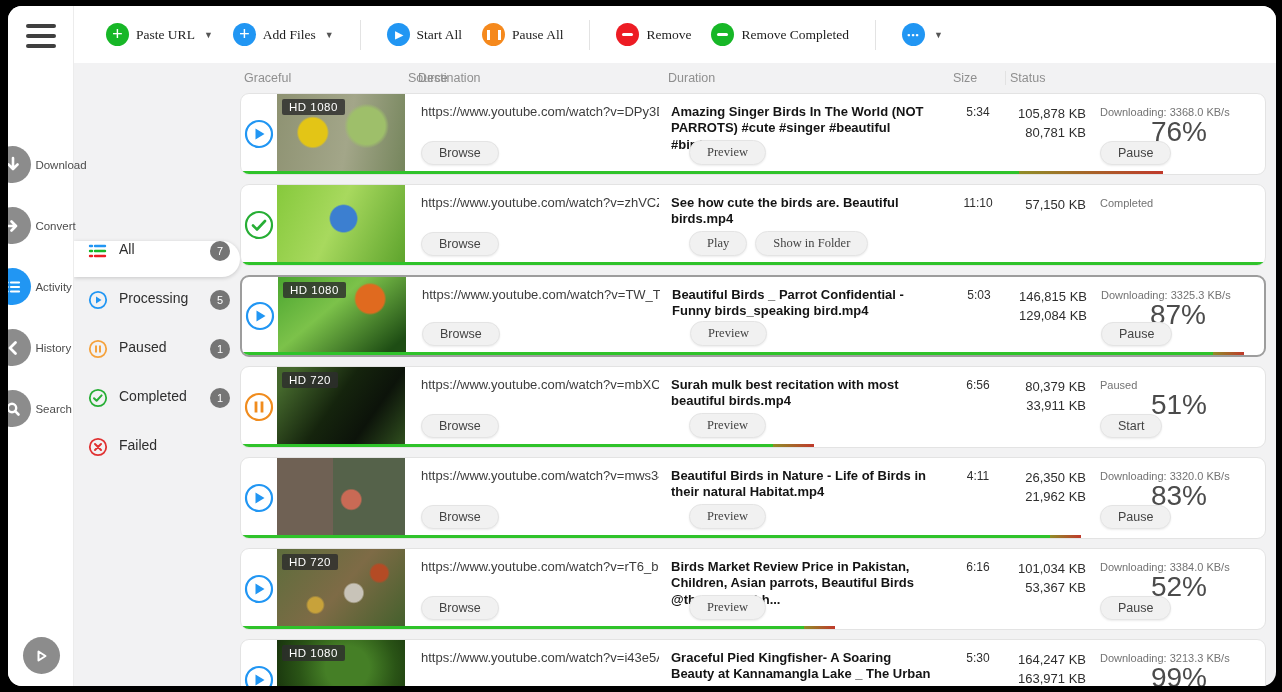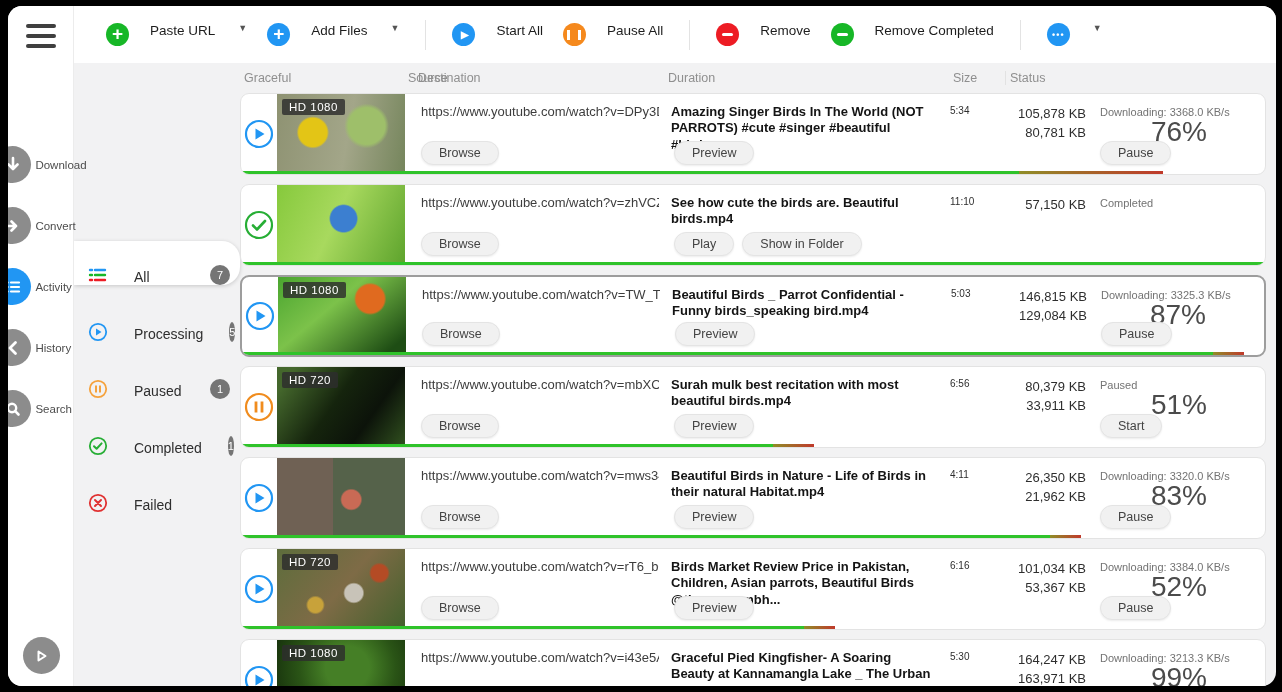--- a/index.html
+++ b/index.html
@@ -18,37 +18,37 @@
   .rail-item { display:flex; flex-direction:row; align-items:center; gap:4px; cursor:pointer; }
   .rail-item .circ { width:37px; height:37px; border-radius:50%; background:#8c8c8c;
                      display:flex; align-items:center; justify-content:center; }
   .rail-item.active .circ { background:#2196f3; }
   .rail-item .lbl { font-size:11.5px; color:#4d4d4d; }
   .rail-bottom { position:absolute; bottom:12px; left:0; width:66px; display:flex; justify-content:center; }
 
   
   .toolbar { position:absolute; left:66px; right:0; top:0; height:57px; background:#fff;
              display:flex; align-items:center; padding-left:26px; gap:8px; z-index:4; }
-  .tb-btn { display:flex; align-items:flex-start; gap:21px; padding:6px 6px; cursor:pointer;
-            border:none; background:transparent; font-family:Liberation Sans, sans-serif; }
+  .tb-btn { display:flex; align-items:center; gap:7px; padding:6px 6px; cursor:pointer;
+            border:none; background:transparent; font-family:Liberation Serif, serif; }
   .tb-ico { width:23px; height:23px; border-radius:50%; color:#fff; display:flex;
             align-items:center; justify-content:center; font-weight:bold; flex:0 0 auto; }
   .tb-lbl { font-size:13.5px; color:#1d1d1d; white-space:nowrap; }
   .caret { font-size:9px; color:#555; margin-left:2px; }
   .tb-sep { width:1px; height:30px; background:#e3e3e3; margin:0 12px; }
   .g-plus::before { content:"+"; font-size:19px; line-height:1; margin-top:-2px; }
   .g-play::before { content:"▶"; font-size:10px; margin-left:2px; }
   .g-pause::before { content:""; display:block; width:8px; height:10px;
                      border-left:3px solid #fff; border-right:3px solid #fff; }
   .g-minus::before { content:""; display:block; width:11px; height:3px; background:#fff; border-radius:2px; }
   .g-dots::before { content:"•••"; font-size:9px; letter-spacing:1px; }
 
   
   .filters { position:absolute; left:66px; top:57px; bottom:0; width:166px; padding-top:178px; }
-  .filter-item { display:flex; align-items:flex-end; gap:26px; height:44px; margin:0 0 13px 0;
+  .filter-item { display:flex; align-items:flex-start; gap:11px; height:36px; margin:0 0 13px 0;
                  padding:0 10px 0 14px; cursor:pointer; }
   .filter-item.active { background:#fff; border-radius:0 18px 18px 0; box-shadow:0 1px 4px rgba(0,0,0,.18); }
   .filter-item .f-lbl { font-size:14px; color:#2e2e2e; flex:1; }
   .count-badge { width:20px; height:20px; border-radius:50%; background:#757575; color:#fff;
                  font-size:11px; display:flex; align-items:center; justify-content:center; }
   .f-ico { width:20px; height:20px; flex:0 0 auto; }
 
   
   .table-area { position:absolute; left:232px; top:57px; right:6px; bottom:0; }
   .thead { display:grid; grid-template-columns:36px 128px 10px 250px 285px 56px 80px 1fr;
@@ -64,23 +64,23 @@
   .state-icon { display:flex; align-items:center; justify-content:center; }
   .thumb { position:relative; background:#777; }
   .hd-badge { position:absolute; top:5px; left:5px; background:rgba(45,45,45,.82); color:#fff;
               font-size:11.5px; padding:2px 7px; border-radius:2px; letter-spacing:.5px; }
   .cell { position:relative; padding:10px 6px 8px 6px; font-size:13px; color:#3a3a3a; }
   .url { font-size:13px; color:#3d3d3d; white-space:nowrap; overflow:hidden; }
   .pill { font-family:inherit; font-size:12.5px; color:#444; background:#f1f1f1;
           border:1px solid #e4e4e4; border-radius:13px; padding:4px 17px; cursor:pointer;
           box-shadow:0 1px 2px rgba(0,0,0,.08); white-space:nowrap; }
   .cell .bottom { position:absolute; left:6px; bottom:9px; display:flex; gap:8px; }
-  .dest .bottom { left:9px; }
+  .dest .bottom { left:24px;font-family:Liberation Serif, serif; }
   .title { font-size:13px; font-weight:bold; color:#141414; line-height:1.25; padding-right:6px; }
-  .dur { text-align:left; padding-top:11px; font-size:10px; color:#2e2e2e; }
+  .dur { text-align:center; padding-top:11px; font-size:12px; color:#2e2e2e; }
   .sizes { text-align:right; padding-top:11px; font-size:13px; color:#2e2e2e; line-height:1.45; }
   .statuscell { padding-left:14px; }
   .status-line { font-size:11px; color:#737373; padding-top:2px; }
   .pct { position:absolute; top:22px; right:58px; font-size:28px; color:#4b4b4b; }
   .action-wrap { position:absolute; left:14px; bottom:9px; }
   .progress { position:absolute; left:0; bottom:0; height:3px; width:100%; display:flex; }
   .bar-green { height:100%; background:#2fc32a; }
   .bar-red { height:100%; background:linear-gradient(90deg,#8f8d27,#c0392b); }
 
   

